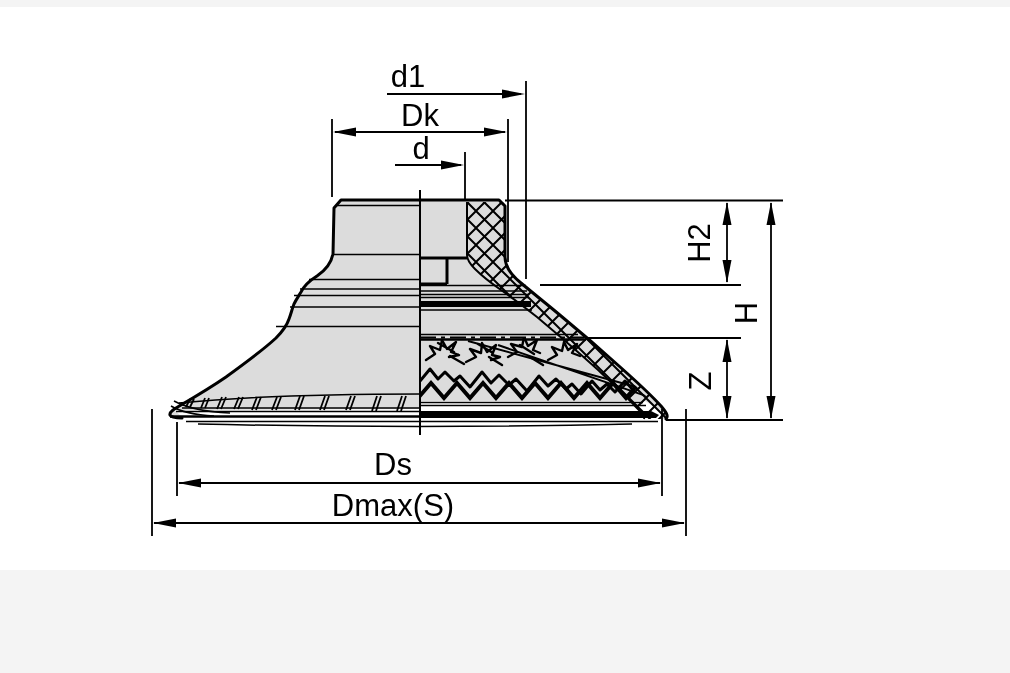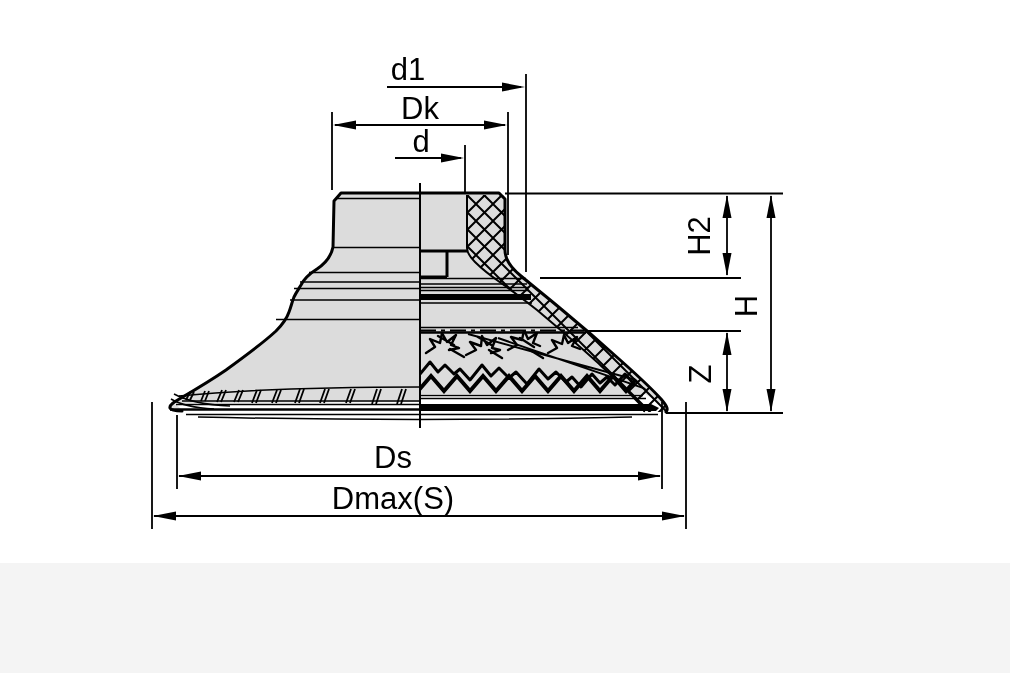--- a/index.html
+++ b/index.html
@@ -7,20 +7,21 @@
     --body_fill:#dcdcdc;
     --background:#ffffff;
   }
   html,body{margin:0;padding:0;background:#f4f4f4;}
   .stage{
     position:relative;
     width:1010px;height:563px;
     background:var(--background);
     overflow:hidden;
     font-family:"Liberation Sans", sans-serif;
+    margin-top:7px;
   }
   svg{display:block;}
   .fillbody{fill:var(--body_fill);}
   .outline{fill:none;stroke:var(--line);stroke-width:3;stroke-linejoin:round;stroke-linecap:round;}
   .edge2{fill:none;stroke:var(--line);stroke-width:2;stroke-linejoin:round;}
   .thin{fill:none;stroke:var(--line);stroke-width:1.5;}
   .med{fill:none;stroke:var(--line);stroke-width:2.5;}
   .thick3{fill:none;stroke:var(--line);stroke-width:3;}
   .tex{fill:none;stroke:var(--line);stroke-width:3;stroke-linejoin:round;stroke-linecap:round;}
   .tex4{fill:none;stroke:var(--line);stroke-width:4;stroke-linejoin:miter;}

